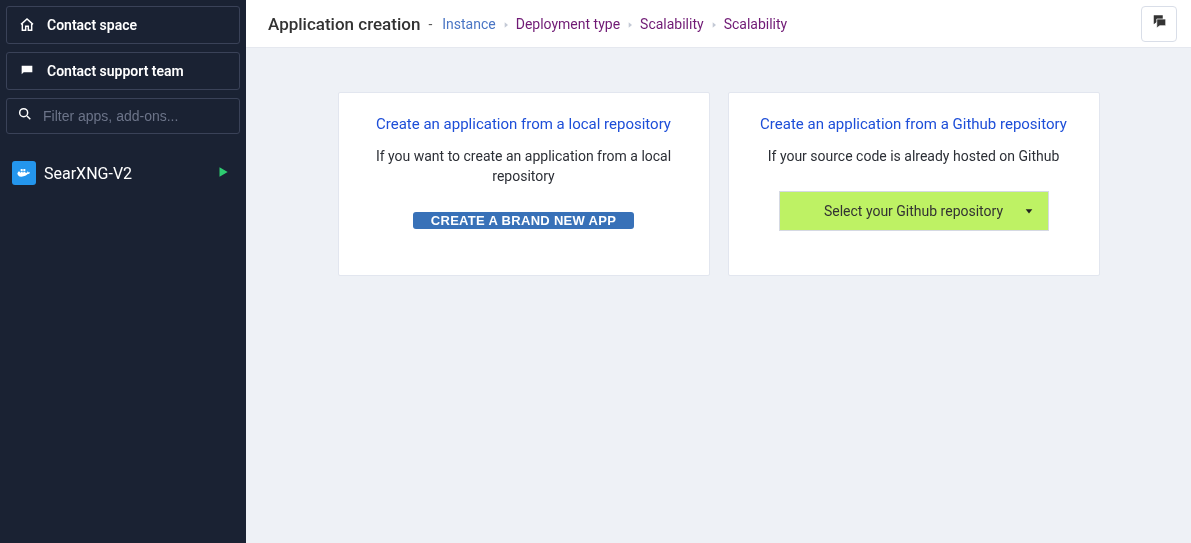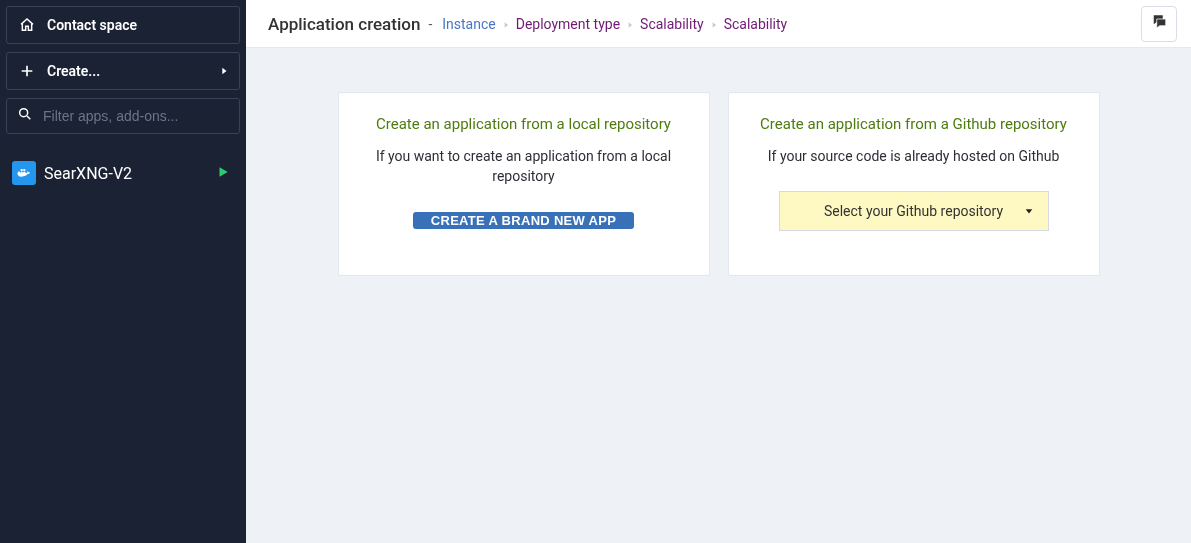--- a/index.html
+++ b/index.html
@@ -157,21 +157,21 @@
       background: #fff;
       border: 1px solid #e2e6ef;
       border-radius: 2px;
       width: 372px;
       padding: 22px 28px 30px;
       text-align: center;
       min-height: 184px;
     }
     .card-title {
       font-size: 15px;
-      color: #4d7c0f;
+      color: #1d4ed8;
       font-weight: 400;
       margin-bottom: 14px;
     }
     .card-desc {
       font-size: 14px;
       color: #2c2f36;
       margin-bottom: 24px;
       line-height: 1.4;
     }
     .primary-btn {
@@ -181,21 +181,21 @@
       font-weight: 700;
       letter-spacing: 0.3px;
       border: none;
       border-radius: 3px;
       padding: 1px 18px;
       cursor: pointer;
       text-transform: uppercase;
     }
     .select-btn {
       border: 1px solid #d5d9e3;
-      background: #fef9c3;
+      background: #bef264;
       width: 270px;
       height: 40px;
       font-size: 14px;
       color: #333;
       display: inline-flex;
       align-items: center;
       justify-content: center;
       cursor: pointer;
       position: relative;
     }
@@ -211,34 +211,29 @@
   <div class="sidebar-btn">
     <span class="icon-slot">
       <svg width="16" height="16" viewBox="0 0 24 24" fill="none" stroke="#fff" stroke-width="2.2">
           <path d="M3 11l9-8 9 8"></path>
           <path d="M5 10v10h5v-6h4v6h5V10"></path>
         </svg>
     </span>
     <span>Contact space</span>
   </div>
 
-
   <div class="sidebar-btn">
     <span class="icon-slot">
-      <svg width="16" height="16" viewBox="0 0 24 24" stroke="#fff" stroke-width="2.5">
-          <path d="M12 4v16M4 12h16"></path>
-        </svg>
-    </span>
-    <span>Create...</span>
-    <span class="chev-slot">
-      <svg width="10" height="10" viewBox="0 0 24 24" fill="#fff">
-          <path d="M8 4l10 8-10 8z"></path>
-        </svg>
-    </span>
-  </div>
+      <svg width="16" height="16" viewBox="0 0 24 24" fill="#fff">
+          <path d="M4 4h16v10H7l-3 3V4z"></path>
+        </svg>
+    </span>
+    <span>Contact support team</span>
+  </div>
+
 
   <div class="filter-row">
     <span>
       <svg width="16" height="16" viewBox="0 0 24 24" fill="none" stroke="#fff" stroke-width="2.2">
           <circle cx="10" cy="10" r="6"></circle>
           <path d="M20 20l-5-5"></path>
         </svg>
     </span>
     <input type="text" placeholder="Filter apps, add-ons..." style="">
   </div>

